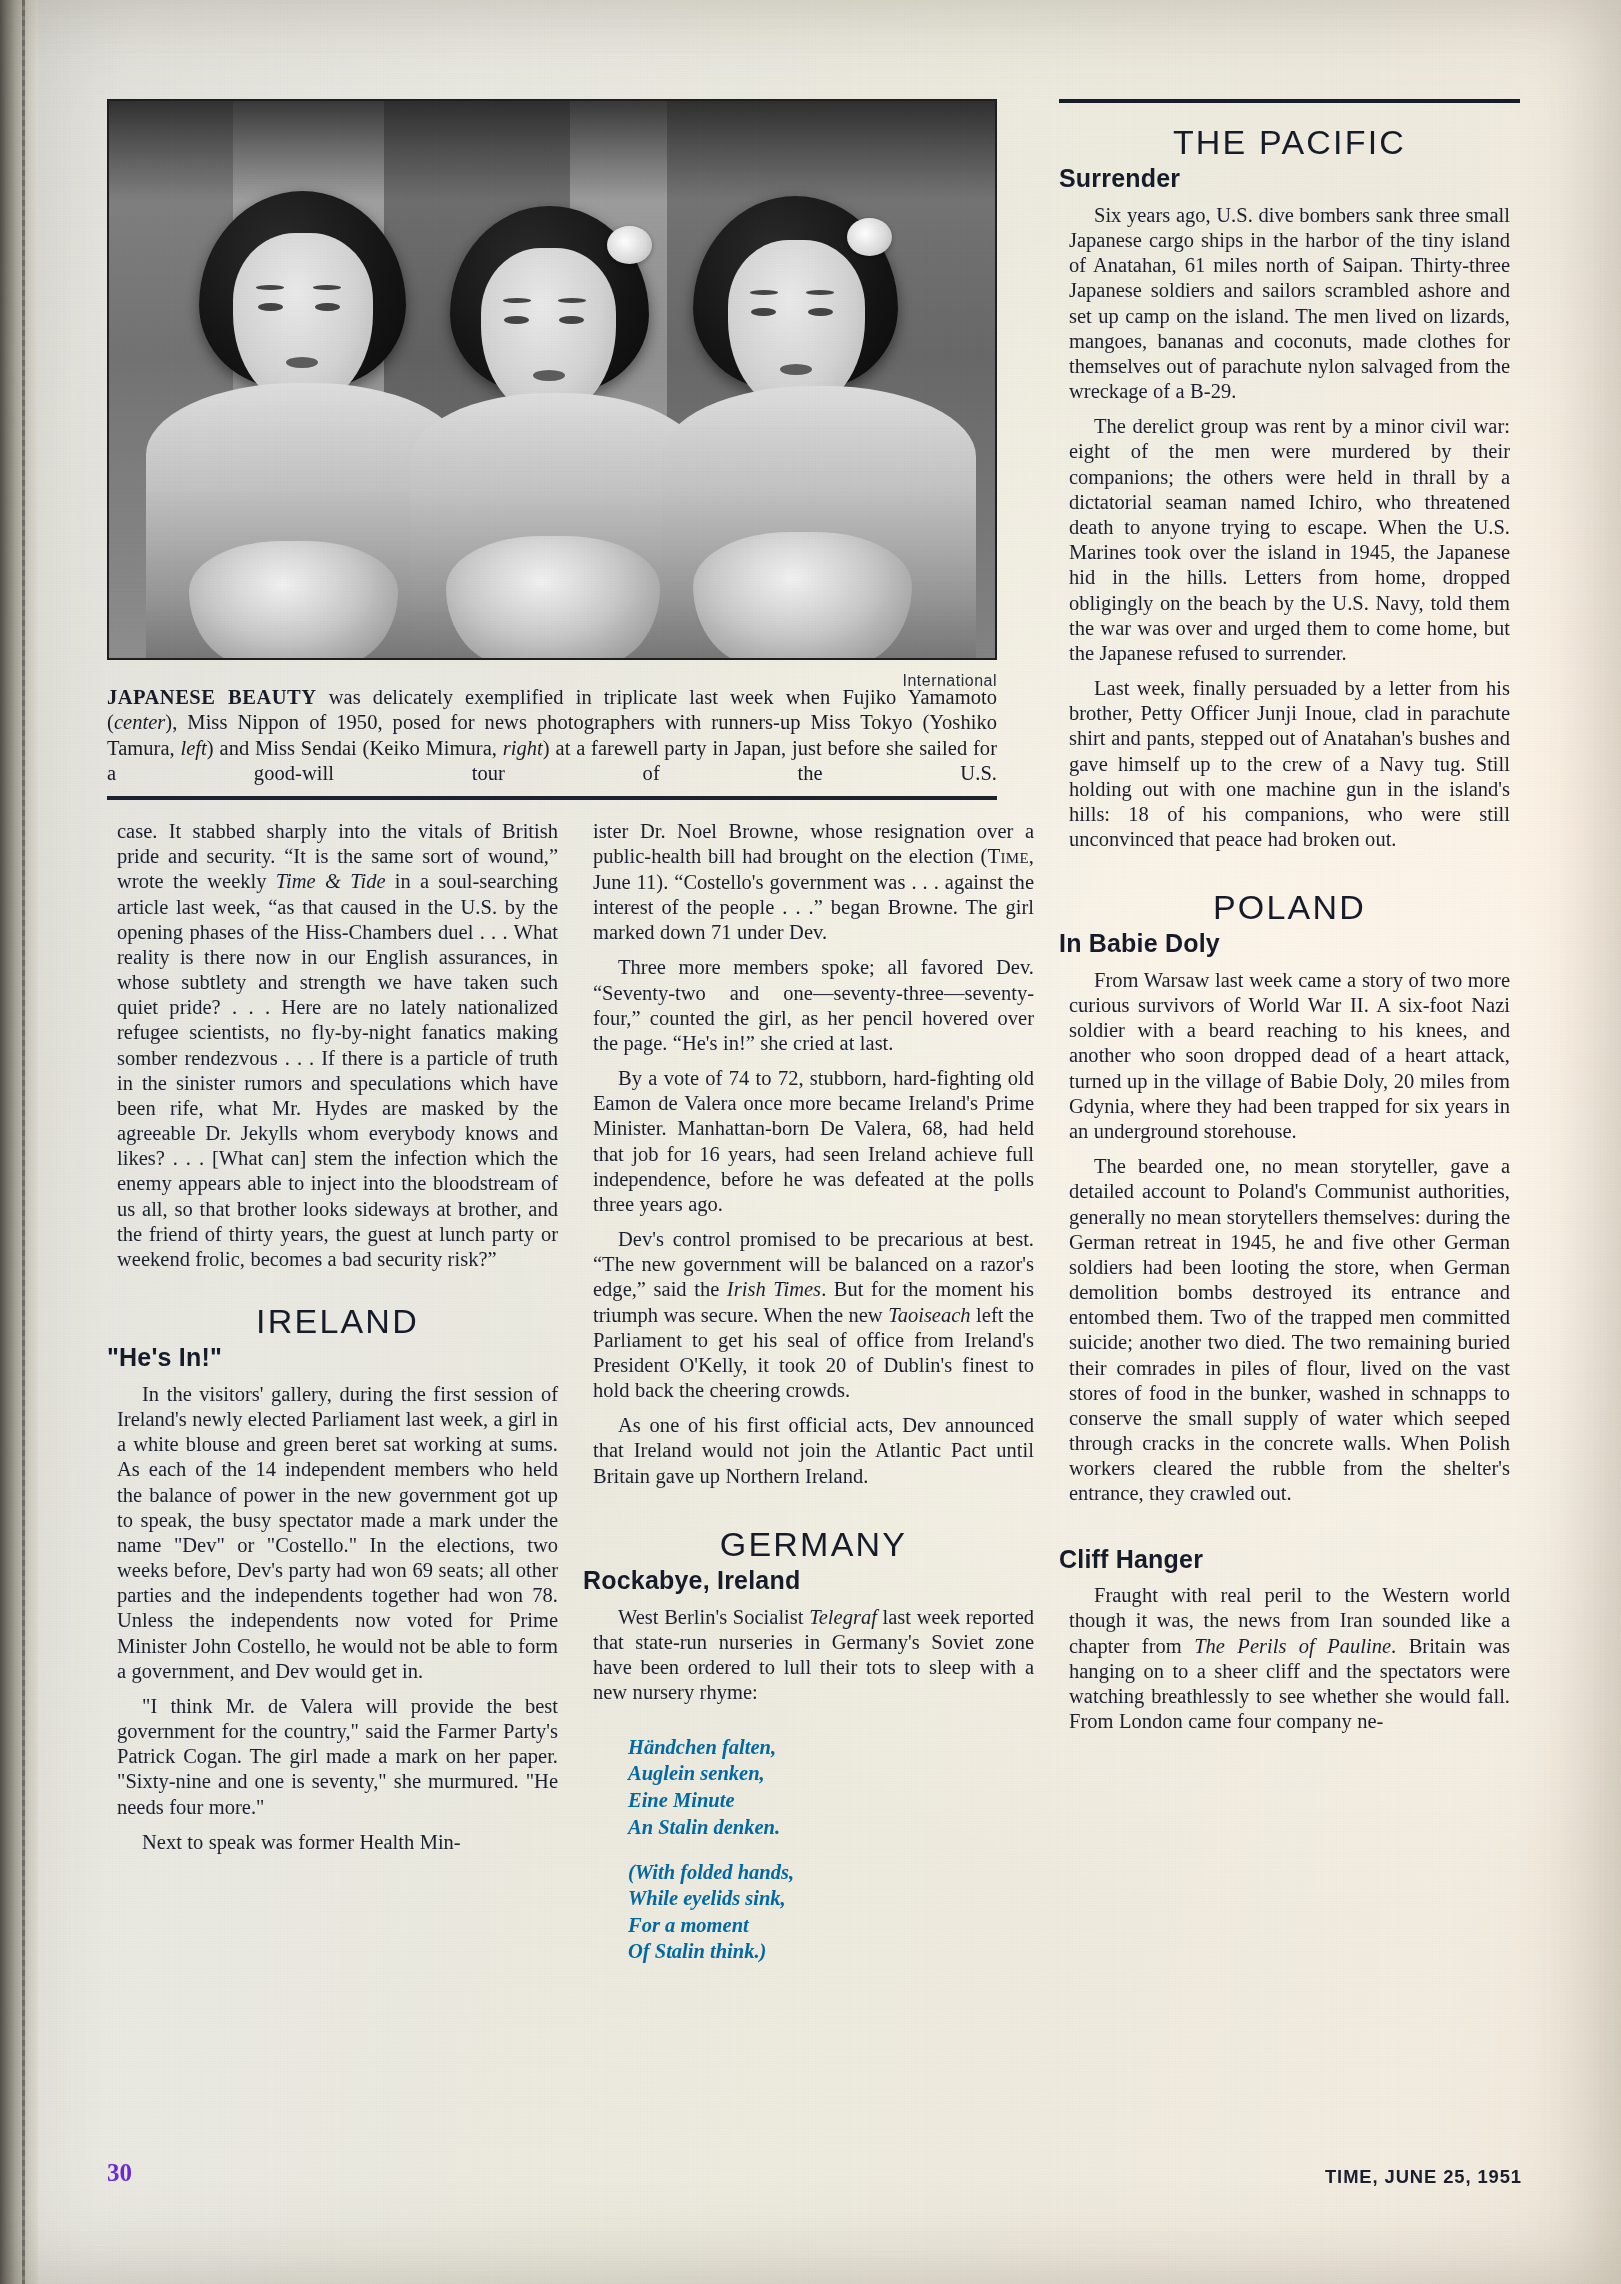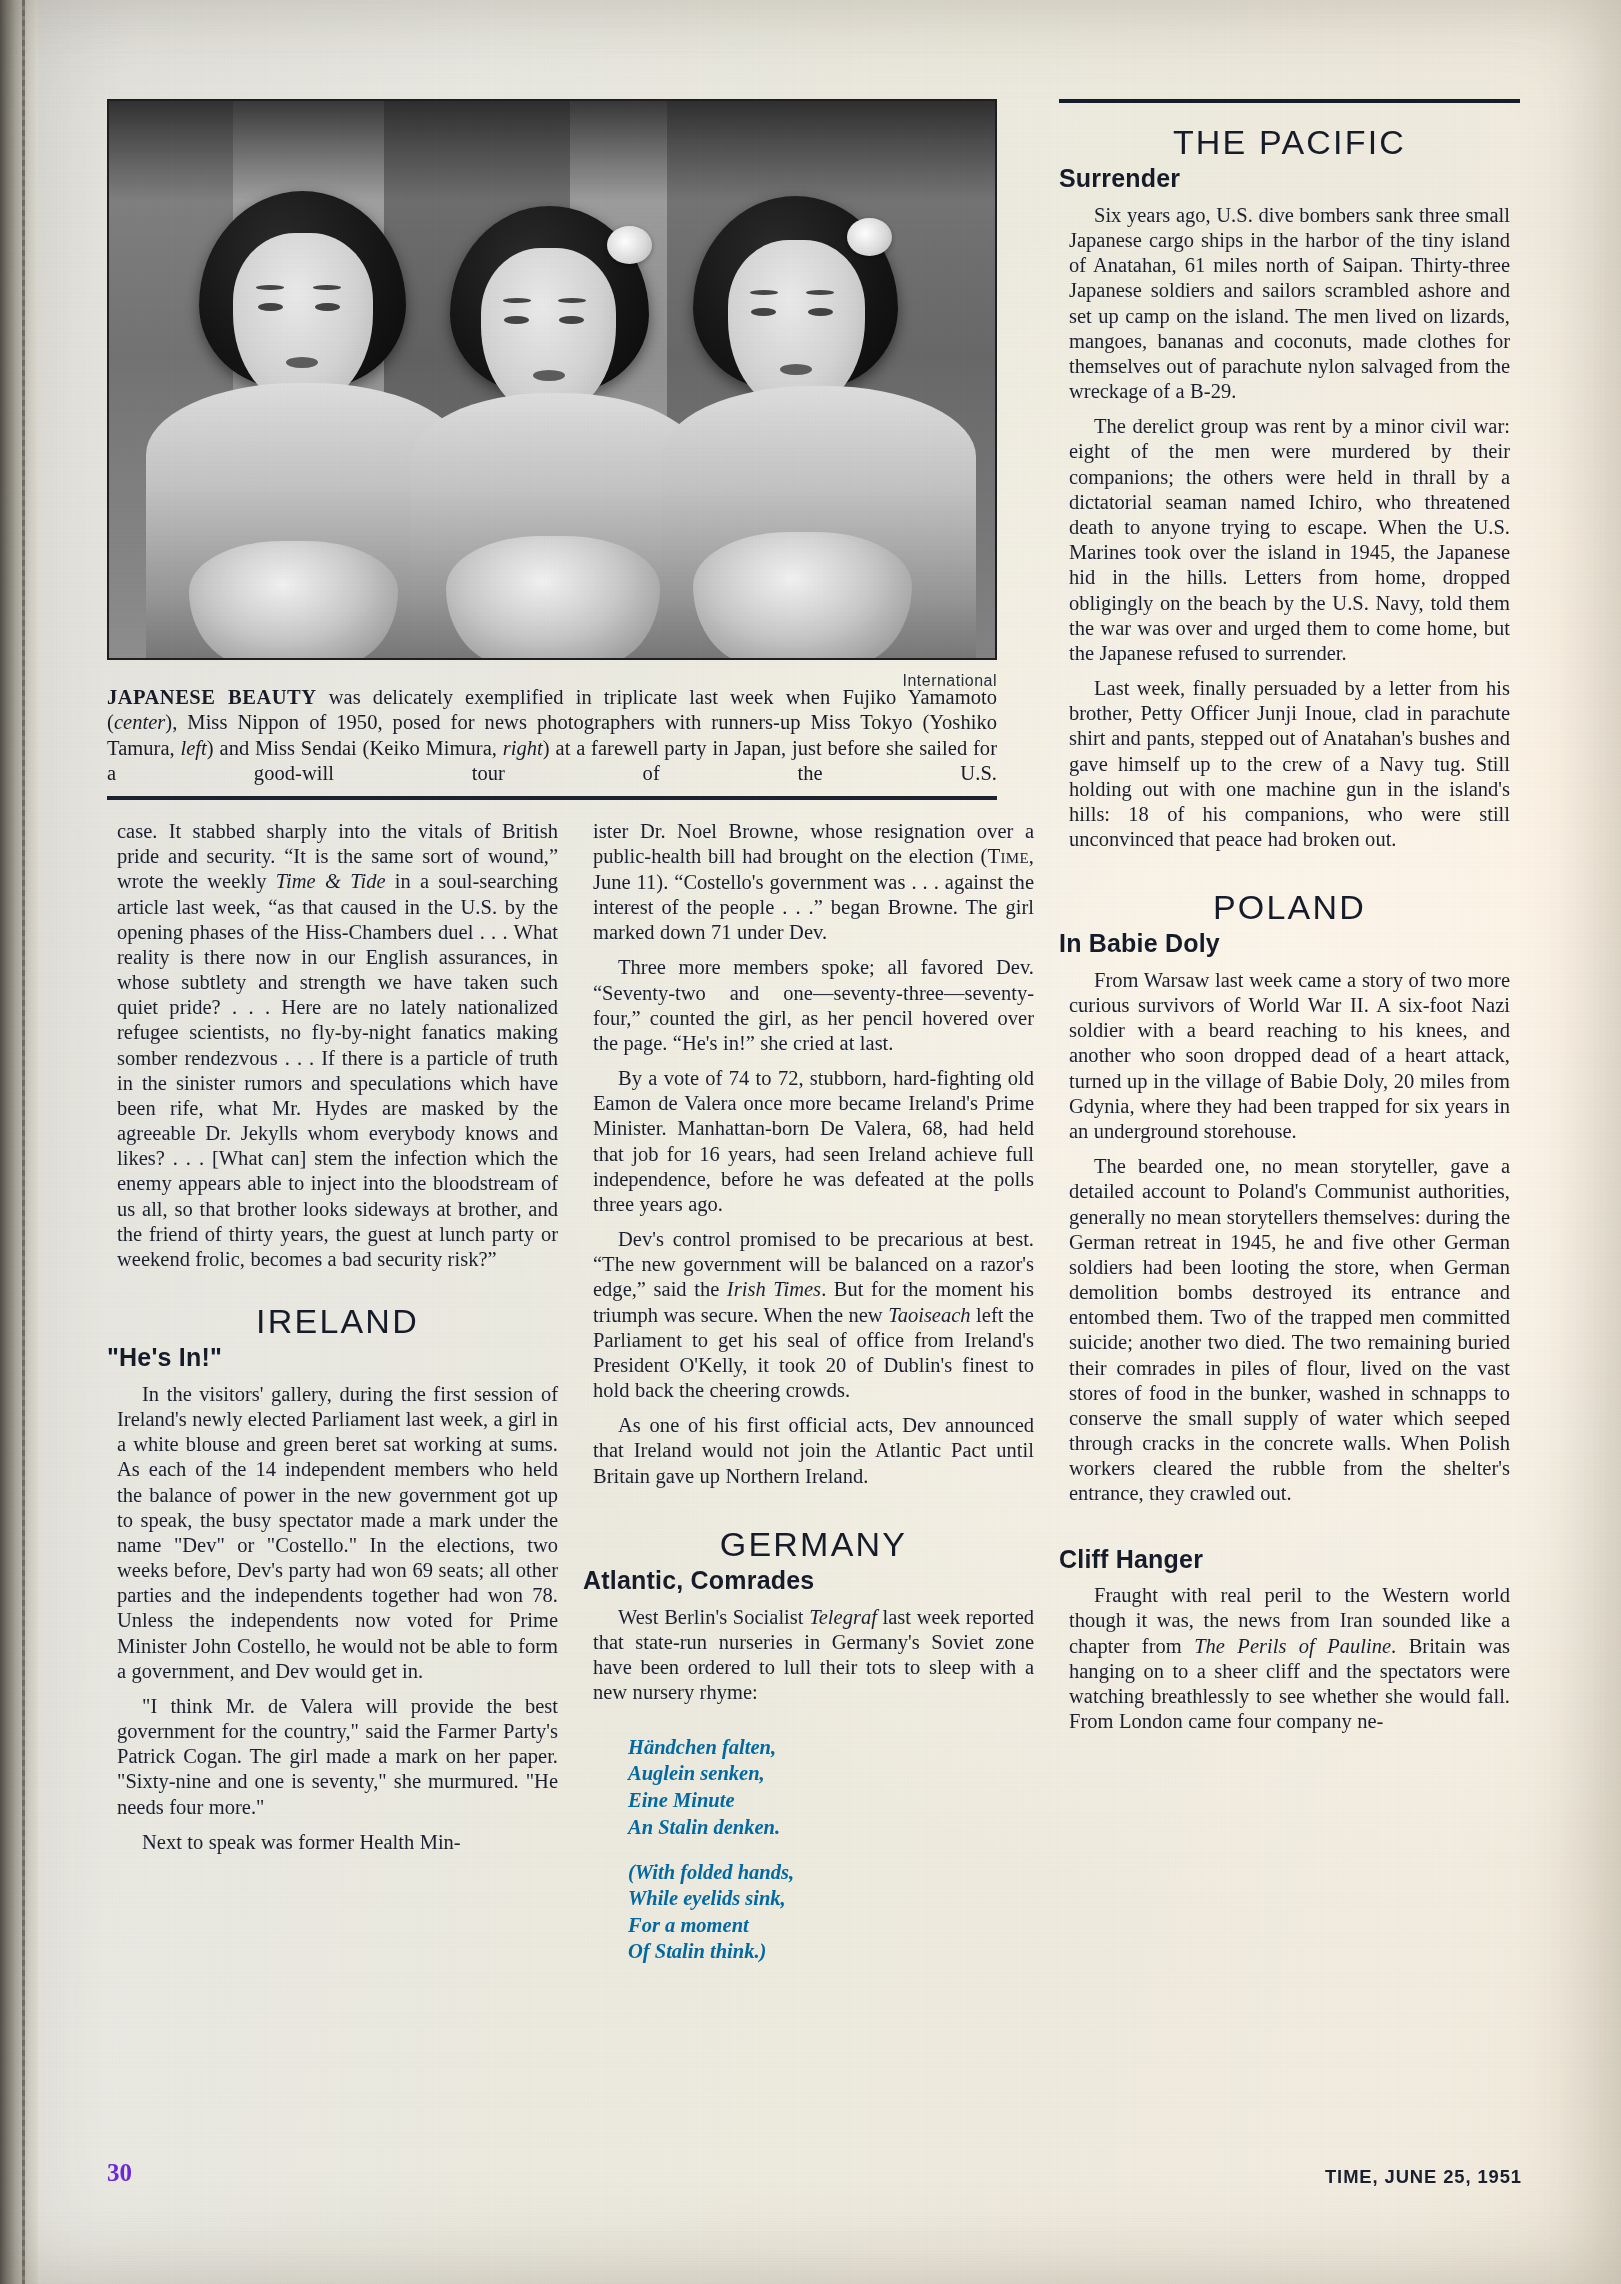--- a/index.html
+++ b/index.html
@@ -363,21 +363,21 @@
 
     <div class="col" id="col2">
       <p class="body noindent">ister Dr. Noel Browne, whose resignation over a public-health bill had brought on the election (<span class="smallcaps">Time</span>, June 11). “Costello's government was . . . against the interest of the people . . .” began Browne. The girl marked down 71 under Dev.</p>
       <p class="body">Three more members spoke; all favored Dev. “Seventy-two and one—seventy-three—seventy-four,” counted the girl, as her pencil hovered over the page. “He's in!” she cried at last.</p>
       <p class="body">By a vote of 74 to 72, stubborn, hard-fighting old Eamon de Valera once more became Ireland's Prime Minister. Manhattan-born De Valera, 68, had held that job for 16 years, had seen Ireland achieve full independence, before he was defeated at the polls three years ago.</p>
       <p class="body">Dev's control promised to be precarious at best. “The new government will be balanced on a razor's edge,” said the <i>Irish Times</i>. But for the moment his triumph was secure. When the new <i>Taoiseach</i> left the Parliament to get his seal of office from Ireland's President O'Kelly, it took 20 of Dublin's finest to hold back the cheering crowds.</p>
       <p class="body">As one of his first official acts, Dev announced that Ireland would not join the Atlantic Pact until Britain gave up Northern Ireland.</p>
 
       <div class="sec-gap"></div>
       <h1 class="country">GERMANY</h1>
-      <h2 class="subhead">Atlantic, Comrades</h2>
+      <h2 class="subhead">Rockabye, Ireland</h2>
       <p class="body">West Berlin's Socialist <i>Telegraf</i> last week reported that state-run nurseries in Germany's Soviet zone have been ordered to lull their tots to sleep with a new nursery rhyme:</p>
 
       <div class="verse-gap"></div>
       <p class="verse">Händchen falten,</p>
       <p class="verse">Auglein senken,</p>
       <p class="verse">Eine Minute</p>
       <p class="verse">An Stalin denken.</p>
 
       <div class="verse-gap"></div>
       <p class="verse">(With folded hands,</p>

